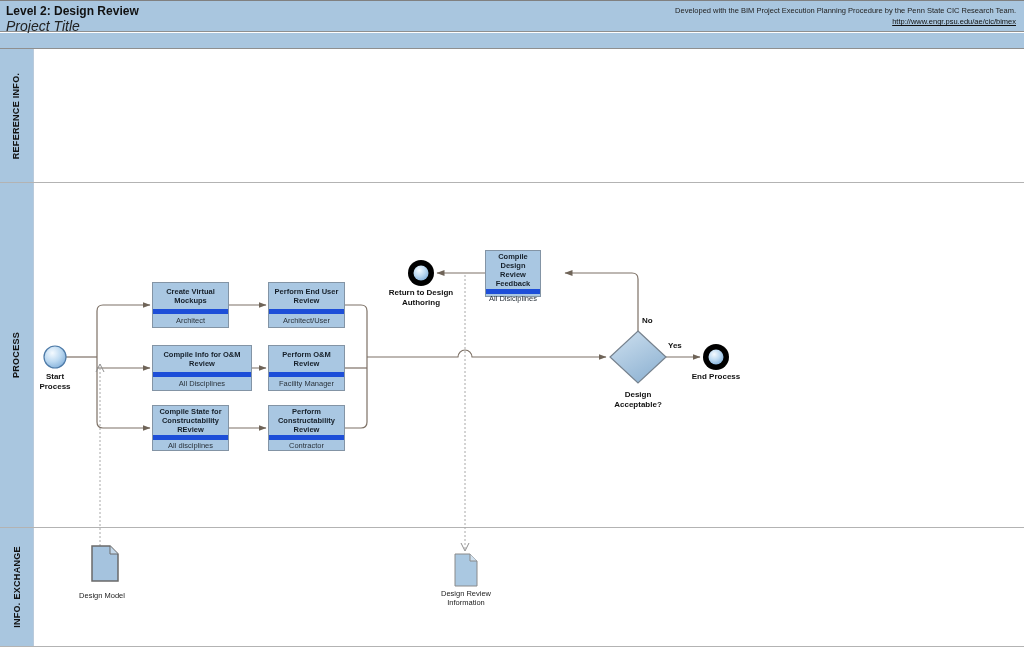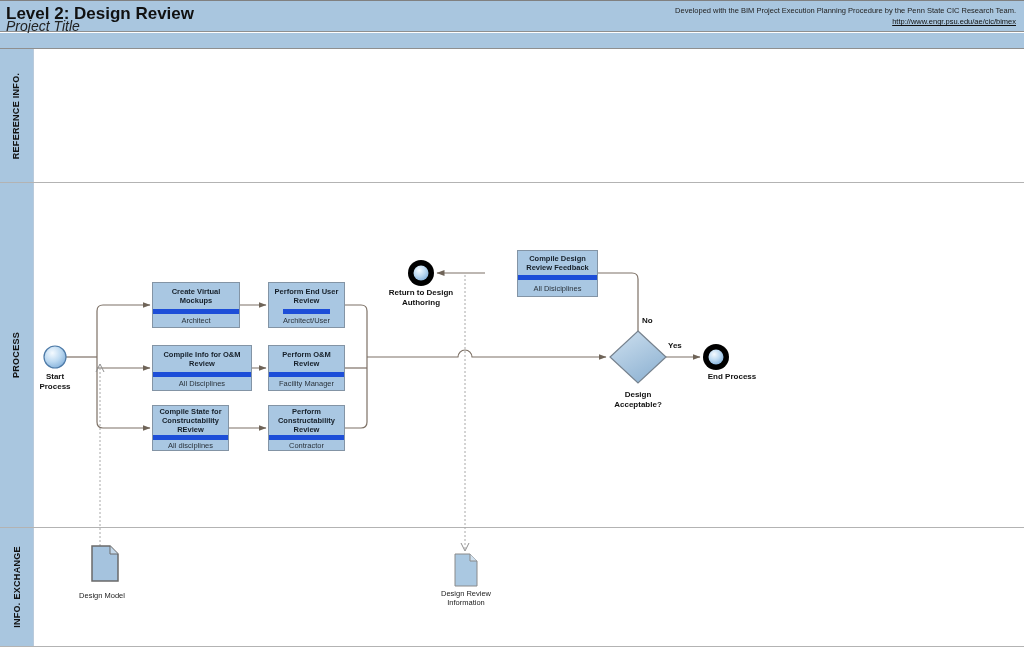--- a/index.html
+++ b/index.html
@@ -6,21 +6,21 @@
   .page{
     position:relative;width:1024px;height:651px;overflow:hidden;
     font-family:"Liberation Sans",sans-serif;background:#fff;
     border-top:1px solid #808080;box-sizing:border-box;
   }
   
   .hdr{
     position:absolute;left:0;top:0;width:1024px;height:31px;
     background:var(--lane-fill,#a9c6df);border-bottom:1px solid #8f8f8f;box-sizing:border-box;
   }
-  .hdr-title{position:absolute;left:6px;top:3px;font-size:17px;font-weight:bold;color:#111;}
+  .hdr-title{position:absolute;left:6px;top:3px;font-size:12px;font-weight:bold;color:#111;}
   .hdr-sub{position:absolute;left:6px;top:17px;font-size:14px;font-style:italic;color:#222;}
   .credit{position:absolute;right:8px;top:4px;text-align:right;font-size:7.5px;color:#222;line-height:1.5;}
   .credit .lnk{text-decoration:underline;color:#111;cursor:pointer;}
   .band{
     position:absolute;left:0;top:32px;width:1024px;height:16px;
     background:var(--lane-fill,#a9c6df);border-bottom:1px solid #8f8f8f;box-sizing:border-box;
   }
   
   .lane{position:absolute;left:0;width:1024px;border-bottom:1px solid #b3b3b3;box-sizing:border-box;background:#fff;}
   .lane-ref{top:48px;height:134px;}
@@ -43,37 +43,37 @@
     background:var(--task-fill,#a9c7e2);border:1px solid var(--task-border,#8394a5);
   }
   .task-title{
     flex:1;display:flex;align-items:center;justify-content:center;text-align:center;
     font-size:7.5px;font-weight:bold;color:#16202a;line-height:1.2;padding:1px 3px;
   }
   .task-role{
     height:13px;border-top:5px solid #1d4ed8;display:flex;align-items:center;justify-content:center;
     font-size:7.5px;color:#2a333c;
   }
-  .t0{left:152px;top:281px;width:88px;height:46px;}
+  .t0{left:152px;top:281px;width:77px;height:46px;}
   .t1{left:152px;top:344px;width:100px;height:46px;}
   .t2{left:152px;top:404px;width:77px;height:46px;}
-  .t3{left:268px;top:281px;width:77px;height:46px;align-items:center;}
+  .t3{left:268px;top:281px;width:77px;height:46px;}
   .t4{left:268px;top:344px;width:77px;height:46px;}
   .t5{left:268px;top:404px;width:77px;height:46px;}
-  .t6{left:485px;top:249px;width:81px;height:47px;margin-left:32px;}
+  .t6{left:485px;top:249px;width:56px;height:47px;}
   .t6 .task-role{height:16px;}
   
   .lbl{position:absolute;font-size:8px;font-weight:bold;color:#111;text-align:center;line-height:1.2;}
   .doc-lbl{position:absolute;font-size:7.5px;color:#222;text-align:center;line-height:1.25;}
   .start-lbl{left:30px;top:371px;width:50px;}
   .return-lbl{left:383px;top:287px;width:76px;}
   .no-lbl{left:642px;top:315px;width:20px;text-align:left;}
   .yes-lbl{left:668px;top:340px;width:24px;text-align:left;}
   .gw-lbl{left:603px;top:389px;width:70px;}
-  .end-lbl{left:691px;top:371px;width:50px;margin-left:16px;}
+  .end-lbl{left:691px;top:371px;width:50px;}
   .doc1-lbl{left:67px;top:582px;width:70px;margin-top:8px;}
   .doc2-lbl{left:426px;top:588px;width:80px;}
 </style>
 </head>
 <body>
 
 <div class="page">
 
   <div class="hdr">
     <div class="hdr-title">Level 2: Design Review</div>

